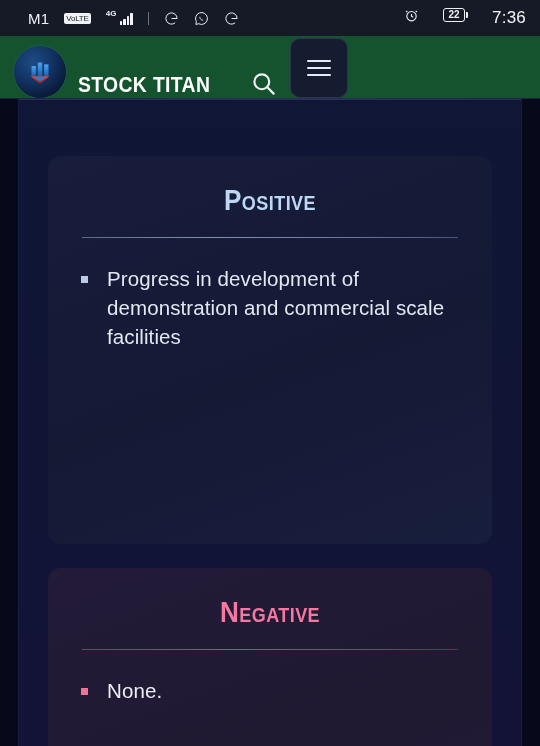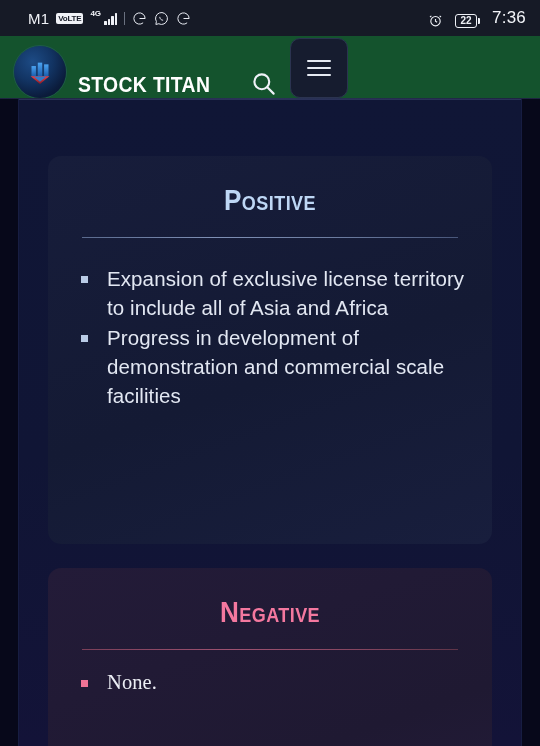--- a/index.html
+++ b/index.html
@@ -23,25 +23,25 @@
   
   #statusbar {
     position:relative;
     height:36px;
     background:#161a26;
     display:flex;
     align-items:center;
     padding:0 14px 0 28px;
     color:#f2f4f8;
   }
-  .sb-left { display:flex; align-items:center; gap:7px; }
-  .sb-right { margin-left:auto; display:flex; align-items:flex-end; gap:12px; }
+  .sb-left { display:flex; align-items:center; gap:15px; }
+  .sb-right { margin-left:auto; display:flex; align-items:flex-start; gap:24px; }
   .sb-carrier { font-size:15px; letter-spacing:.2px; color:#f0f2f7; }
   .sb-volte {
-    font-size:8px; font-weight:bold; line-height:1;
+    font-size:8px; font-weight:normal; line-height:1;
     background:#f0f2f7; color:#161a26;
     border-radius:2px; padding:2px 2px 1px 2px;
     letter-spacing:-.2px;
   }
   .sb-signal { display:flex; align-items:flex-end; gap:1px; position:relative; padding-left:14px; height:14px;}
   .sb-signal .g4 {
     position:absolute; left:0; top:-1px;
     font-size:8px; font-weight:bold; line-height:1; color:#f0f2f7;
   }
   .sb-signal i { display:block; width:2.5px; background:#f0f2f7; border-radius:.5px; }
@@ -186,21 +186,21 @@
     letter-spacing:.1px;
   }
   ul.bullets li::before {
     content:"";
     position:absolute;
     left:1px; top:12px;
     width:7px; height:7px;
   }
   .card.positive ul.bullets li::before { background:#b9cbe6; }
   .card.negative ul.bullets li::before { background:#ef7396; }
-  .card.negative ul.bullets { margin-top:18px;font-family:Liberation Serif, serif; }
+  .card.negative ul.bullets { margin-top:26px; }
   .card.negative ul.bullets li { color:#eceef5; }
 </style>
 </head>
 <body>
 
 <div id="screen">
 
   <div id="statusbar">
     <div class="sb-left">
       <span class="sb-carrier">M1</span>
@@ -285,21 +285,20 @@
     </div>
   </div>
 
   <div id="page">
     <div id="container">
 
       <div class="card positive">
         <div class="card-title">Positive</div>
         <div class="card-rule"></div>
         <ul class="bullets">
-          <li>Expansion of exclusive license territory to include all of Asia and Africa</li>
           <li>Progress in development of demonstration and commercial scale facilities</li>
         </ul>
       </div>
 
       <div class="card negative">
         <div class="card-title">Negative</div>
         <div class="card-rule"></div>
         <ul class="bullets">
           <li>None.</li>
         </ul>

